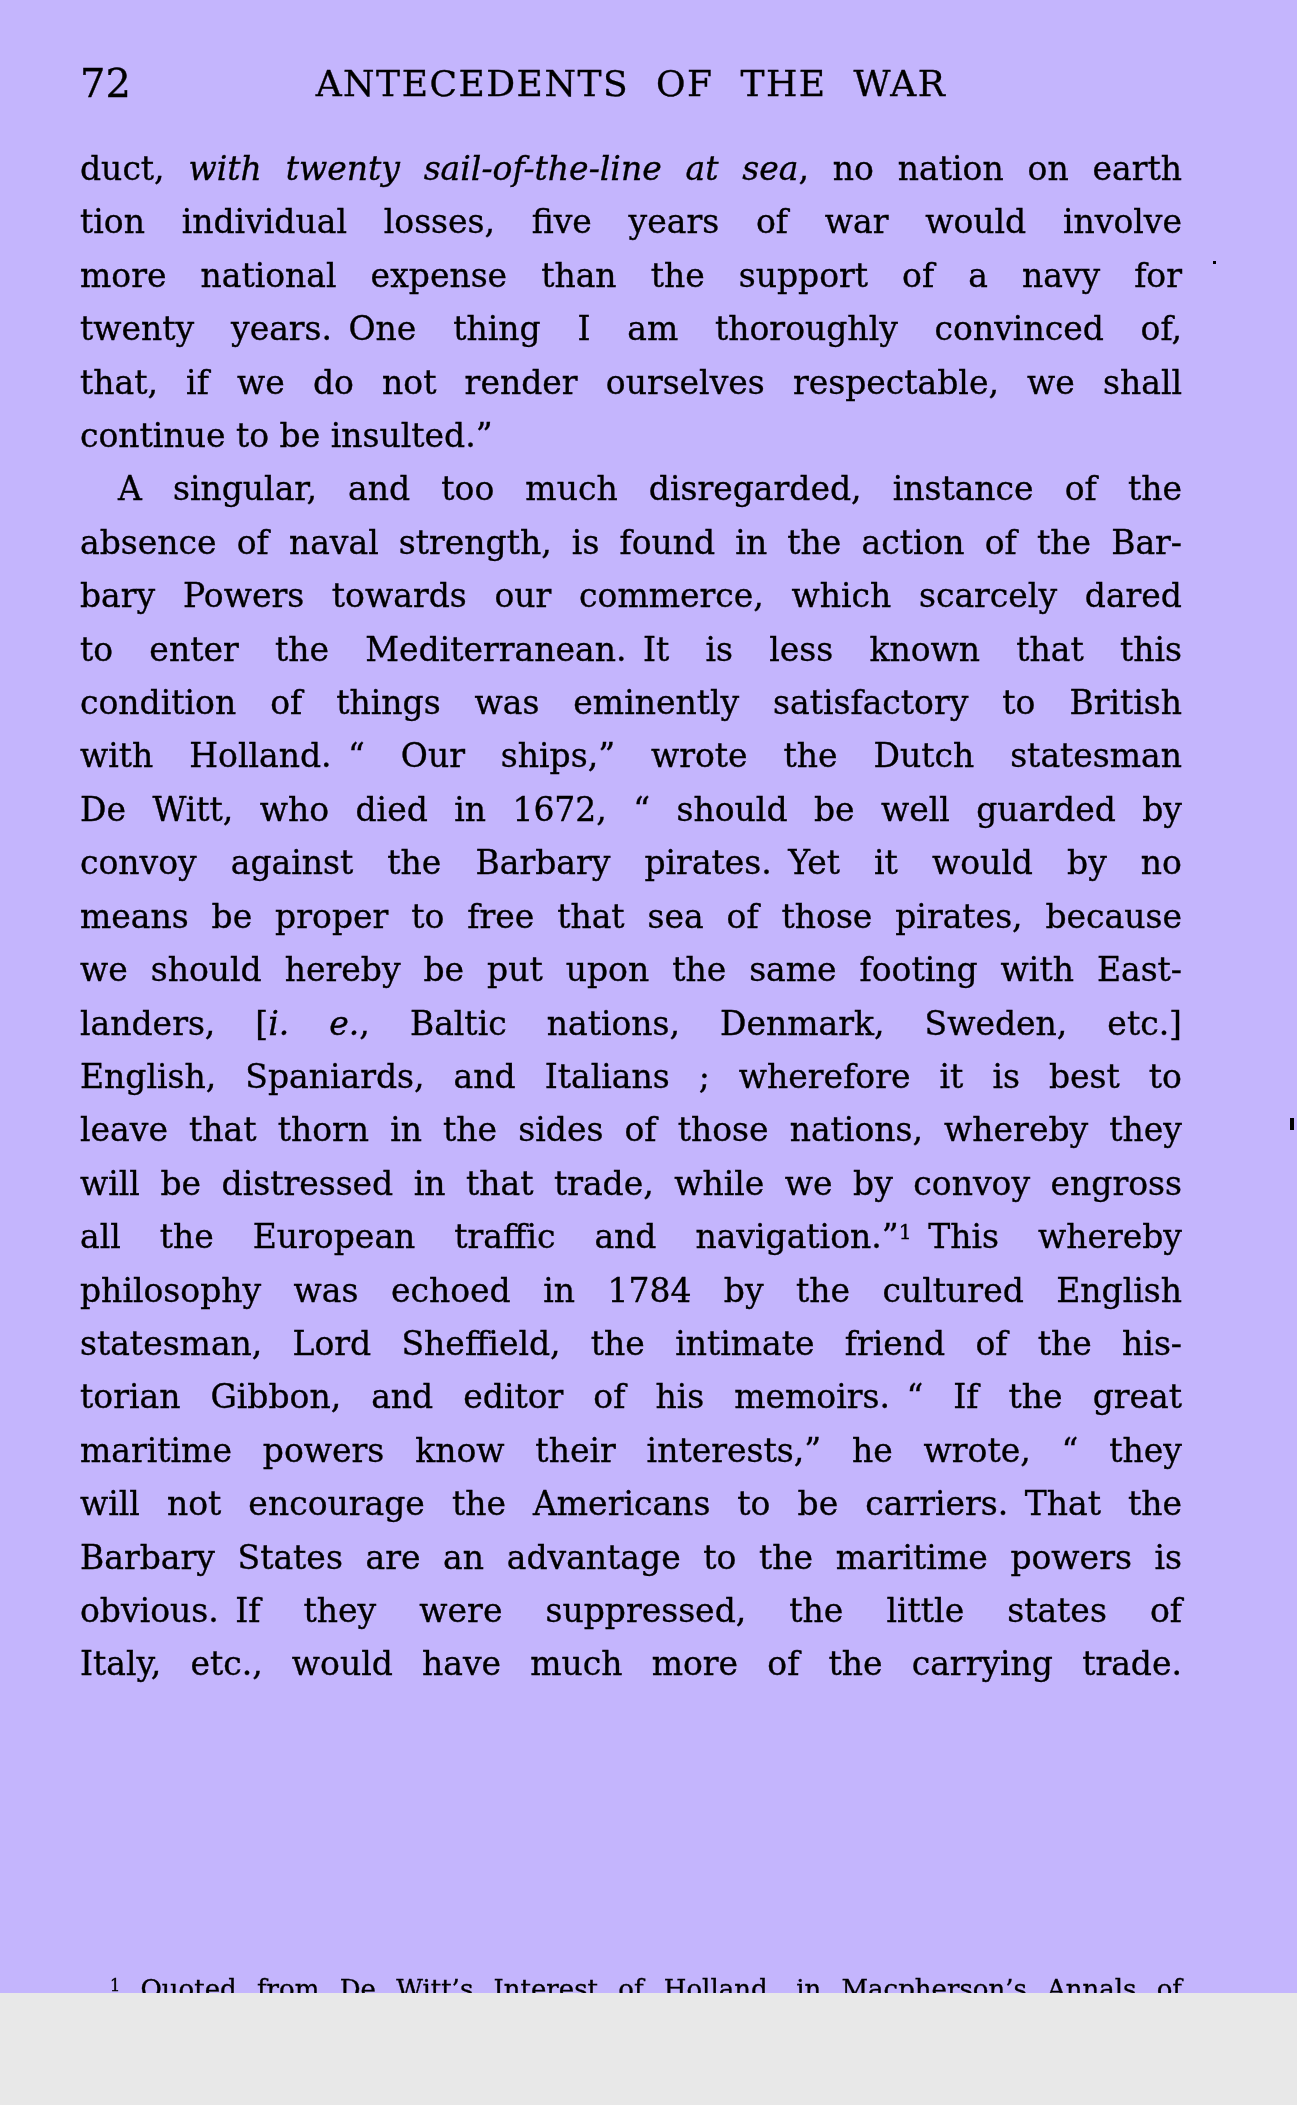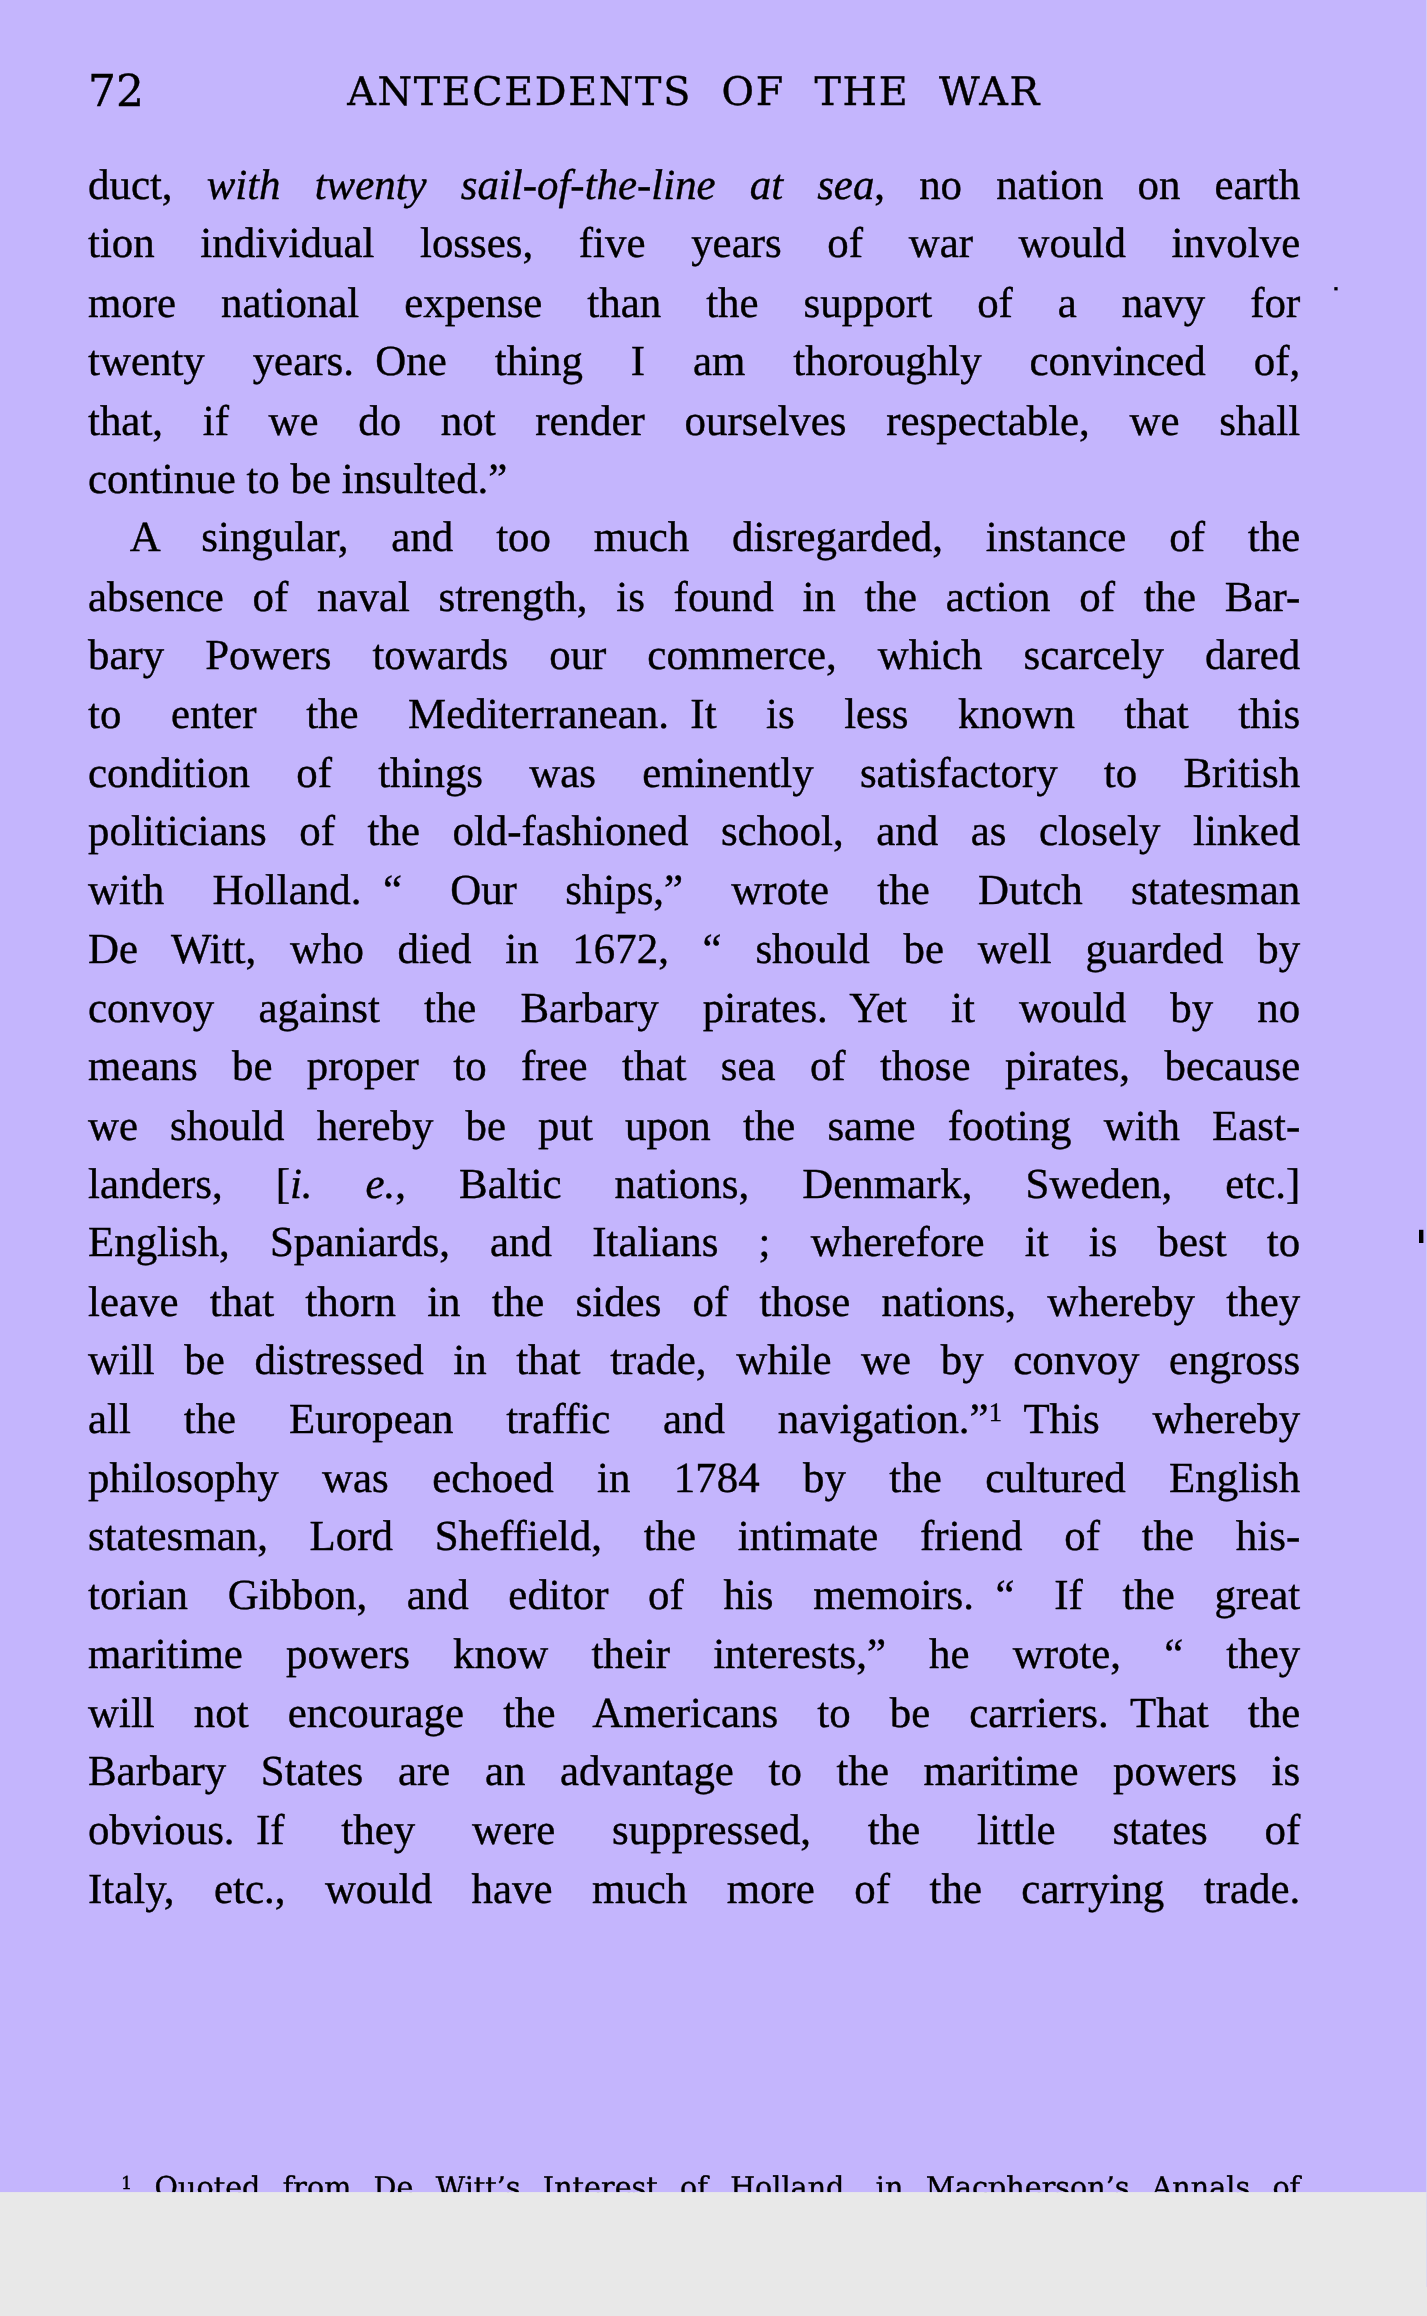--- a/index.html
+++ b/index.html
@@ -18,21 +18,21 @@
     font-size:40px; line-height:1;
   }
   .runtitle {
     position:absolute; left:0; right:0; bottom:1px;
     text-align:center;
     font-size:36px; line-height:1;
     letter-spacing:1.5px; word-spacing:14px;
   }
   .bodytext {
     position:absolute; top:142px; left:80px; width:1102px;
-    font-size:39px; line-height:53.4px;font-family:Liberation Serif, serif;
+    font-size:33px; line-height:53.4px;
   }
   .footnote {
     position:absolute; top:1940px; left:80px; width:1102px;
     font-size:26px; line-height:46px;margin-top:26px;
   }
   .line { text-align:justify; text-justify:inter-word; }
   .line.just { text-align-last:justify; }
   .bodytext .line.indent { text-indent:38px; }
   .footnote .line.indent { text-indent:30px; }
   .it { font-style:italic; }
@@ -58,21 +58,20 @@
       <div class="line just"><span>tion individual losses, five years of war would involve</span></div>
       <div class="line just"><span>more national expense than the support of a navy for</span></div>
       <div class="line just"><span>twenty years. One thing I am thoroughly convinced of,</span></div>
       <div class="line just"><span>that, if we do not render ourselves respectable, we shall</span></div>
       <div class="line"><span>continue to be insulted.”</span></div>
       <div class="line just indent"><span>A singular, and too much disregarded, instance of the</span></div>
       <div class="line just"><span>absence of naval strength, is found in the action of the Bar-</span></div>
       <div class="line just"><span>bary Powers towards our commerce, which scarcely dared</span></div>
       <div class="line just"><span>to enter the Mediterranean. It is less known that this</span></div>
       <div class="line just"><span>condition of things was eminently satisfactory to British</span></div>
-      <div class="line just"><span>politicians of the old-fashioned school, and as closely linked</span></div>
       <div class="line just"><span>with Holland. “ Our ships,” wrote the Dutch statesman</span></div>
       <div class="line just"><span>De Witt, who died in 1672, “ should be well guarded by</span></div>
       <div class="line just"><span>convoy against the Barbary pirates. Yet it would by no</span></div>
       <div class="line just"><span>means be proper to free that sea of those pirates, because</span></div>
       <div class="line just"><span>we should hereby be put upon the same footing with East-</span></div>
       <div class="line just"><span>landers, [</span><span class="it">i. e.</span><span>, Baltic nations, Denmark, Sweden, etc.]</span></div>
       <div class="line just"><span>English, Spaniards, and Italians ; wherefore it is best to</span></div>
       <div class="line just"><span>leave that thorn in the sides of those nations, whereby they</span></div>
       <div class="line just"><span>will be distressed in that trade, while we by convoy engross</span></div>
       <div class="line just"><span>all the European traffic and navigation.”</span><sup class="mark">1</sup><span> This whereby</span></div>

